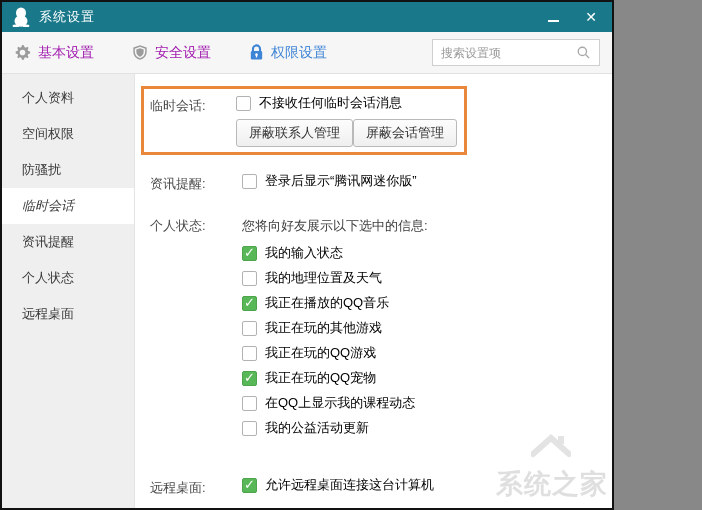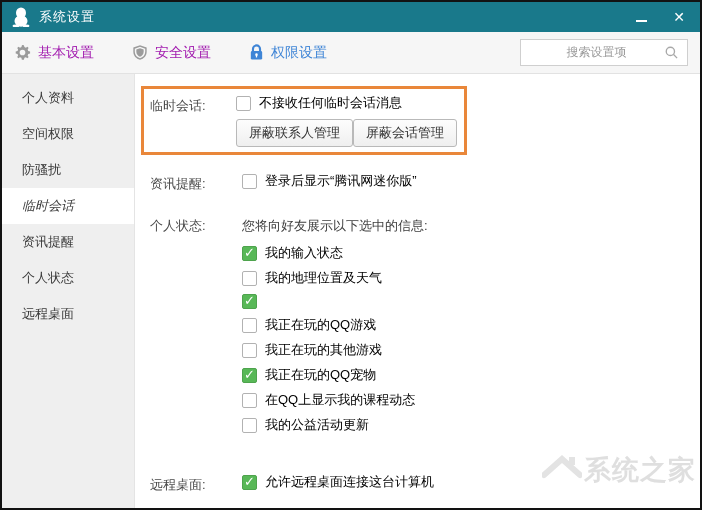--- a/index.html
+++ b/index.html
@@ -1,19 +1,19 @@
 <!DOCTYPE html>
 <html><head>
 <meta charset="utf-8">
 <style>
   * { margin:0; padding:0; box-sizing:border-box; }
   html,body { background:#888; }
   body { font-family:"Liberation Sans","DejaVu Sans",sans-serif; }
   .window {
-    position:relative; width:702px; height:510px; background:#fff;
+    position:relative; width:614px; height:510px; background:#fff;
     border:2px solid #121212; overflow:hidden;
   }
   
   .titlebar {
     height:30px; background:#19798b; display:flex; align-items:center;
     padding:0 10px; color:#fff;
   }
   .qq-icon { width:18px; height:20px; margin-right:9px; }
   .win-title { font-size:13px; letter-spacing:1px; }
   .win-controls { margin-left:auto; display:flex; align-items:center; gap:16px; }
@@ -28,21 +28,21 @@
   }
   .tab { display:flex; align-items:center; gap:7px; margin-right:38px; font-size:14px; color:#a21caf; cursor:default; }
   .tab.active { color:#3f85d6; }
   .tab svg { display:block; }
   .searchbox {
     margin-left:auto; width:168px; height:27px; background:#fff;
     border:1px solid #cfcfcf; display:flex; align-items:center; padding:0 8px;
   }
   .searchbox input {
     border:none; outline:none; flex:1; font-size:12px; color:#444;
-    font-family:Liberation Mono, monospace; background:transparent; min-width:0;text-align:center;
+    font-family:Liberation Sans, sans-serif; background:transparent; min-width:0;
   }
   .searchbox input::placeholder { color:#9a9a9a; }
   
   .bodywrap { display:flex; height:434px; }
   .sidebar { width:133px; background:#efefef; border-right:1px solid #e4e4e4; padding-top:6px; flex-shrink:0; }
   .side-item { height:36px; line-height:36px; padding-left:20px; font-size:13px; color:#3a3a3a; cursor:default; }
   .side-item.active { background:#fff;font-style:italic; }
   .content { flex:1; background:#fff; padding:12px 0 8px 15px; position:relative; overflow:hidden; }
   
   .section { display:flex; margin-bottom:21px; }
@@ -68,22 +68,22 @@
   .intro-text { font-size:13px; color:#3d3d3d; margin-bottom:9px; padding-top:3px; }
   .btn-row { display:flex; margin-top:6px; }
   .push-btn {
     font-family:"Liberation Sans","DejaVu Sans",sans-serif;
     font-size:13px; color:#333; padding:4px 12px;
     background:linear-gradient(#fdfdfd,#efefef); border:1px solid #b9b9b9; border-radius:3px;
   }
   .gap-lg { margin-top:39px; }
   
   .watermark {
-    position:absolute; right:4px; bottom:20px; pointer-events:none;
-    display:flex; align-items:center; opacity:0.45;
+    position:absolute; right:4px; bottom:6px; pointer-events:none;
+    display:flex; align-items:center; opacity:0.45;flex-direction:column;
   }
   .watermark .roof { margin-right:2px; }
   .wm-text { font-size:27px; font-weight:bold; color:#b9b9b9; letter-spacing:1px; }
 </style>
 </head>
 <body>
 
 <div class="window">
 
   <div class="titlebar">
@@ -180,28 +180,29 @@
           <div class="cb-row">
             <span class="cb checked"></span>
             <span class="cb-label">我的输入状态</span>
           </div>
           <div class="cb-row">
             <span class="cb"></span>
             <span class="cb-label">我的地理位置及天气</span>
           </div>
           <div class="cb-row">
             <span class="cb checked"></span>
+            <span class="cb-label">我正在播放的QQ音乐</span>
+          </div>
+          <div class="cb-row">
+            <span class="cb"></span>
+            <span class="cb-label">我正在玩的其他游戏</span>
           </div>
           <div class="cb-row">
             <span class="cb"></span>
             <span class="cb-label">我正在玩的QQ游戏</span>
-          </div>
-          <div class="cb-row">
-            <span class="cb"></span>
-            <span class="cb-label">我正在玩的其他游戏</span>
           </div>
           <div class="cb-row">
             <span class="cb checked"></span>
             <span class="cb-label">我正在玩的QQ宠物</span>
           </div>
           <div class="cb-row">
             <span class="cb"></span>
             <span class="cb-label">在QQ上显示我的课程动态</span>
           </div>
           <div class="cb-row">

